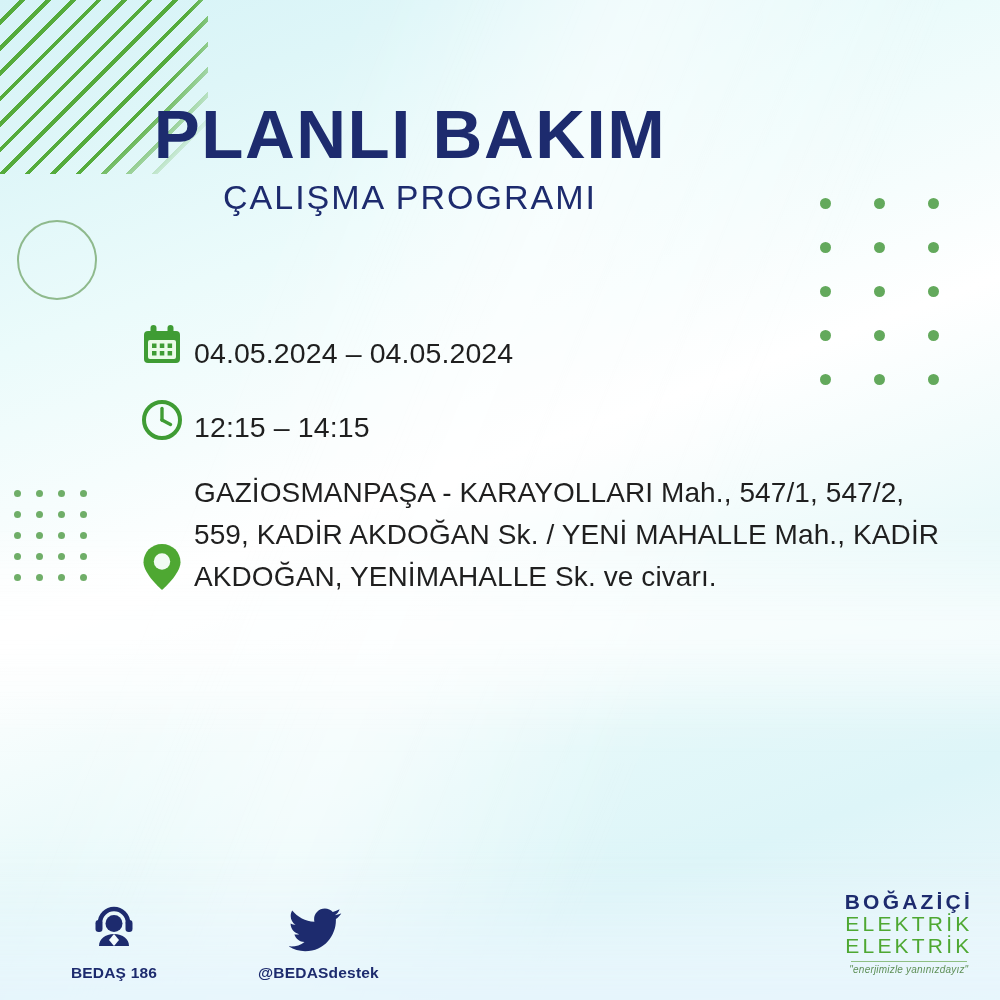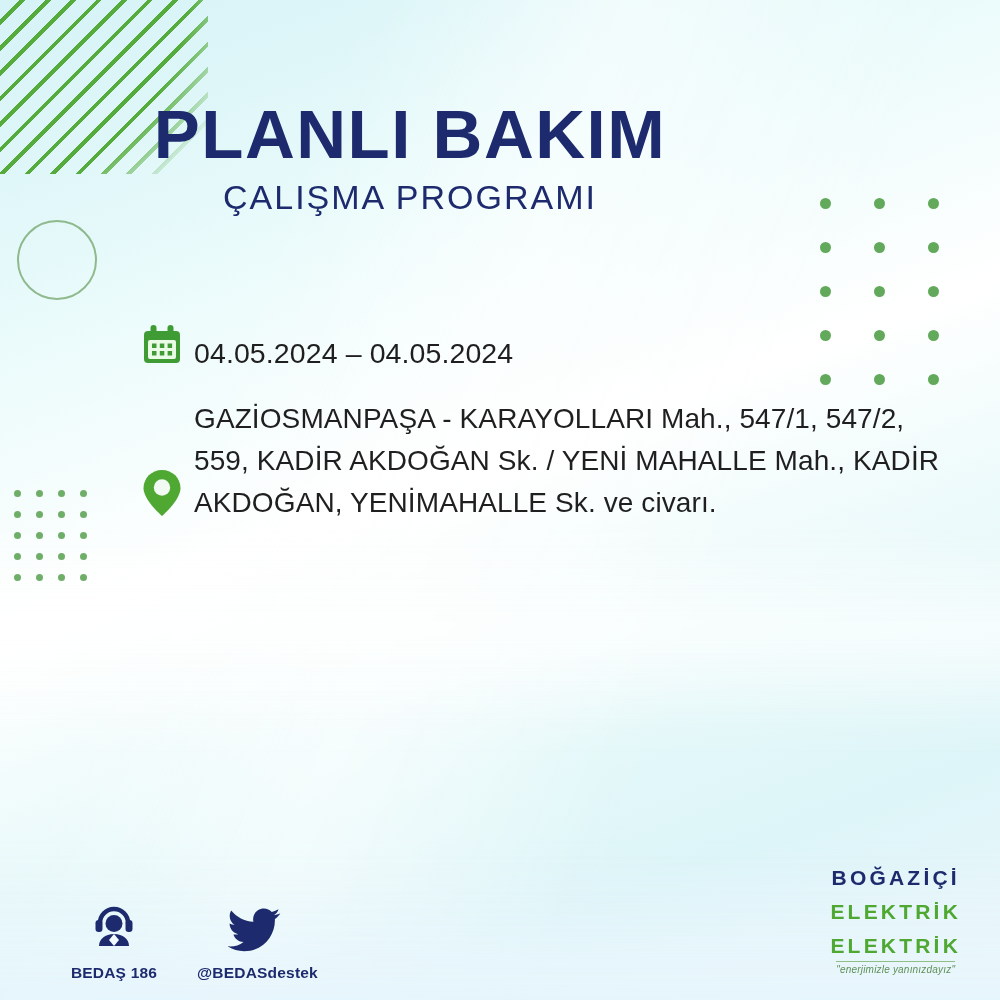--- a/index.html
+++ b/index.html
@@ -167,21 +167,21 @@
   }
   .row.address .ico { align-items: flex-start; padding-top: 4px; }
 
   
   .footer {
     position: absolute;
     left: 55px;
     bottom: 18px;
     display: flex;
     align-items: center;
-    gap: 24px;
+    gap: 85px;
   }
   .contact {
     width: 118px;
     text-align: center;
     color: #1d2b6e;
   }
   .contact .cico {
     height: 54px;
     display: flex;
     align-items: flex-end;
@@ -191,39 +191,38 @@
     margin-top: 9px;
     font-size: 15.5px;
     font-weight: 700;
     letter-spacing: 0.2px;
     white-space: nowrap;
   }
 
   
   .brand {
     position: absolute;
-    right: 39px;
+    right: 27px;
     bottom: 24px;
     text-align: center;
     line-height: 1.06;
   }
   .brand .b1 {
     display: block;
     color: #1d2b6e;
     font-size: 21px;
     font-weight: 700;
     letter-spacing: 3.2px;
   }
   .brand .b2, .brand .b3 {
     display: block;
     color: #4ea832;
     font-size: 21px;
-    font-weight: 700;
+    font-weight: 400;
     letter-spacing: 3.2px;
-    margin-top: 12px;
   }
   .brand .rule {
     height: 1px;
     background: #8fbf84;
     margin: 4px 6px 3px 6px;
   }
   .brand .tag {
     display: block;
     color: #5e8f57;
     font-size: 10px;
@@ -304,20 +303,30 @@
             <rect x="28.6" y="20.5" width="4.5" height="4.5"></rect>
             <rect x="13" y="28" width="4.5" height="4.5"></rect>
             <rect x="20.8" y="28" width="4.5" height="4.5"></rect>
             <rect x="28.6" y="28" width="4.5" height="4.5"></rect>
           </g>
         </svg>
       </div>
       <div class="txt">04.05.2024 – 04.05.2024</div>
     </div>
 
+    <div class="row">
+      <div class="ico">
+        <svg width="46" height="46" viewBox="0 0 46 46">
+          <circle cx="23" cy="23" r="18" fill="none" stroke="#3f9c34" stroke-width="4"></circle>
+          <line x1="23" y1="23" x2="23" y2="11.5" stroke="#3f9c34" stroke-width="3.4" stroke-linecap="round"></line>
+          <line x1="23" y1="23" x2="31.5" y2="27.5" stroke="#3f9c34" stroke-width="3.4" stroke-linecap="round"></line>
+        </svg>
+      </div>
+      <div class="txt">12:15 – 14:15</div>
+    </div>
 
 
     <div class="row address">
       <div class="ico">
         <svg width="42" height="50" viewBox="0 0 42 50">
           <path d="M21 2 C10.5 2 2.5 10.2 2.5 20.3 C2.5 32 21 48 21 48 C21 48 39.5 32 39.5 20.3 C39.5 10.2 31.5 2 21 2 Z" fill="#4ea832"></path>
           <circle cx="21" cy="19.5" r="8.2" fill="#f1fbf4"></circle>
         </svg>
       </div>
       <div class="txt">GAZİOSMANPAŞA - KARAYOLLARI Mah., 547/1, 547/2, 559, KADİR AKDOĞAN Sk. / YENİ MAHALLE Mah., KADİR AKDOĞAN, YENİMAHALLE Sk. ve civarı.</div>

